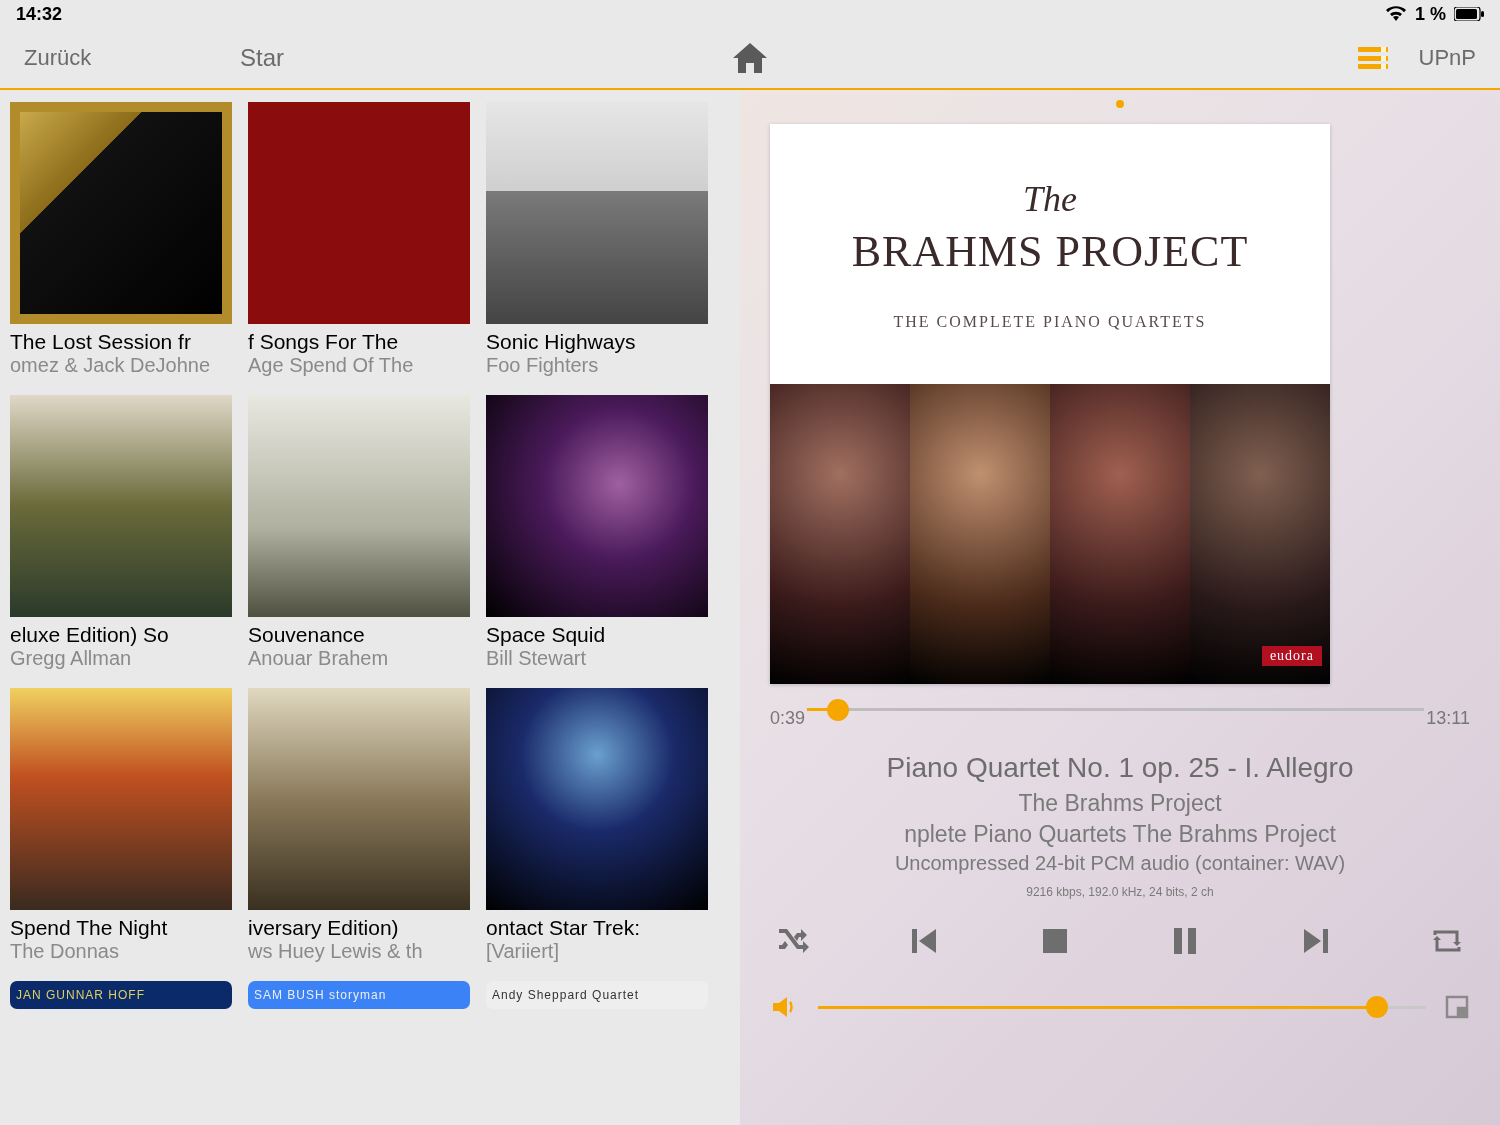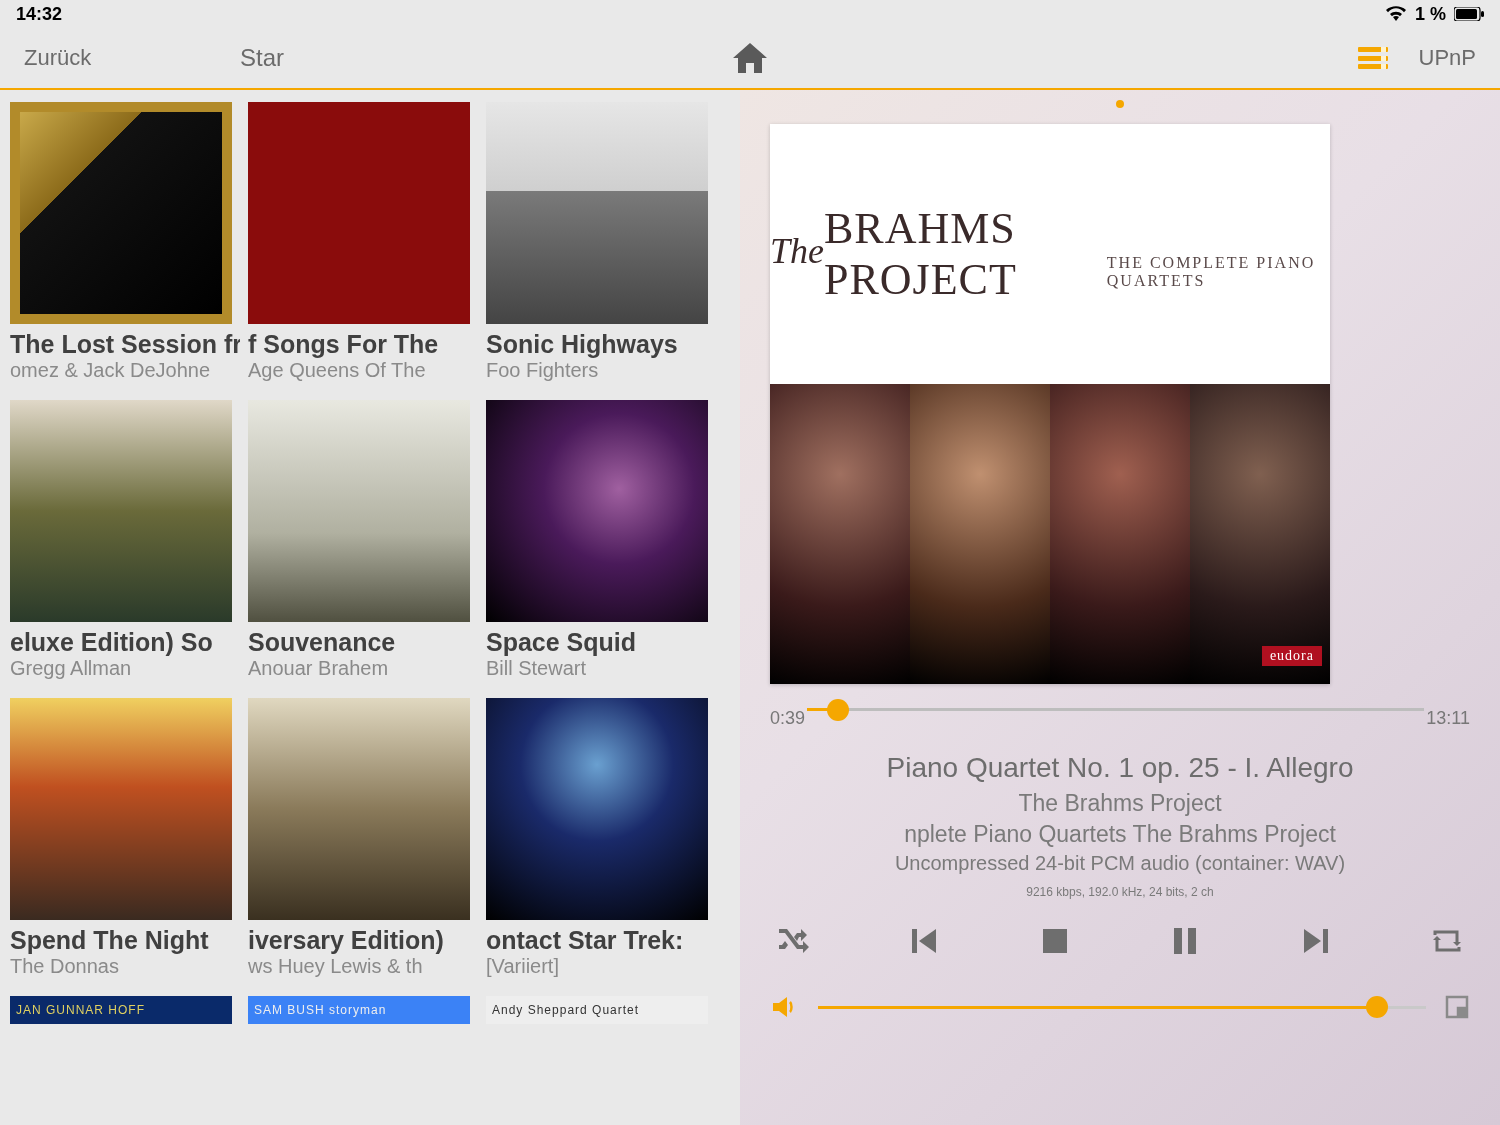--- a/index.html
+++ b/index.html
@@ -20,44 +20,44 @@
   .accent-line { height: 2px; background: #f5a700; }
 
   .main { display: flex; height: calc(1125px - 28px - 60px - 2px); }
 
   
   .album-pane { width: 740px; padding: 12px 10px 0 10px; overflow: hidden; }
   .album-grid { display: grid; grid-template-columns: repeat(3, 230px); gap: 18px 8px; }
   .album-item { width: 230px; }
   .album-art { width: 222px; height: 222px; background: #333; position: relative; overflow: hidden; }
   .album-info { padding-top: 6px; }
-  .album-title { font-size: 25px; font-weight: 700; color: #404040; white-space: nowrap; overflow: hidden; }
+  .album-title { font-size: 21px; font-weight: 400; color: #000000; white-space: nowrap; overflow: hidden; }
   .album-artist { font-size: 20px; color: #8a8a8a; white-space: nowrap; overflow: hidden; }
   .album-row4 { display: grid; grid-template-columns: repeat(3, 230px); gap: 8px; margin-top: 18px; }
-  .album-art-strip { width: 222px; height: 28px; background: #222; color: #ddd; font-size: 12px; display: flex; align-items: center; padding: 0 6px; letter-spacing: 1px; }
+  .album-art-strip { width: 222px; height: 28px; background: #222; color: #ddd; font-size: 12px; display: flex; align-items: center; padding: 0 6px; letter-spacing: 1px; border-radius: 7px; }
 
   
   .art0 { background: linear-gradient(135deg,#c9a94a 0%, #8c6b1a 30%, #111 30%, #000 100%); border: 10px solid #b28b2a; }
   .art1 { background: #8a0c0c; }
   .art2 { background: linear-gradient(#e6e6e6 0%, #cfcfcf 40%, #7a7a7a 40%, #444 100%); }
   .art3 { background: linear-gradient(#e0d8c8 0%, #6a6a3a 50%, #2a3a2a 100%); }
   .art4 { background: linear-gradient(#e8e8e0 0%, #b0b0a0 60%, #505040 100%); }
   .art5 { background: radial-gradient(circle at 60% 40%, #a060a0 0%, #4a1a5a 40%, #000 100%); }
   .art6 { background: linear-gradient(#f0d060 0%, #c05020 40%, #3a2a20 100%); }
   .art7 { background: linear-gradient(#e0d8c0 0%, #8a7a5a 50%, #3a3020 100%); }
   .art8 { background: radial-gradient(circle at 50% 30%, #6aa0d0 0%, #1a2a6a 40%, #000 100%); }
   .strip0 { background: #0a2a6a; color: #e0d060; }
   .strip1 { background: #3b82f6; color: #eee; }
   .strip2 { background: #eee; color: #333; }
 
   
   .player-pane { flex: 1; position: relative; background: linear-gradient(135deg, #efe6e3 0%, #e8dfe6 40%, #d6c9d6 100%); overflow: hidden; }
   .dot-indicator { position: absolute; top: 10px; left: 50%; transform: translateX(-50%); width: 8px; height: 8px; border-radius: 50%; background: #f5a700; }
   .cover { position: absolute; top: 34px; left: 30px; width: 560px; height: 560px; background: #fff; box-shadow: 0 1px 4px rgba(0,0,0,.2); overflow: hidden; }
-  .cover-top { height: 260px; display: flex; flex-direction: row; align-items: center; justify-content: center; font-family: Georgia, 'Times New Roman', serif; color: #3a2a2a; }
+  .cover-top { height: 260px; display: flex; flex-direction: column; align-items: center; justify-content: center; font-family: Georgia, 'Times New Roman', serif; color: #3a2a2a; }
   .cover-the { font-style: italic; font-size: 36px; margin-bottom: 6px; }
   .cover-title { font-size: 44px; letter-spacing: 1px; font-weight: 500; }
   .cover-sub { font-size: 16px; letter-spacing: 2px; margin-top: 36px; color: #5a4a4a; }
   .cover-strip { height: 300px; display: grid; grid-template-columns: repeat(4, 1fr); }
   .cover-strip div { background: #2a1a1a; position: relative; }
   .cover-strip div:nth-child(1) { background: radial-gradient(circle at 50% 30%, #a07060 0%, #3a1a1a 60%, #000 100%); }
   .cover-strip div:nth-child(2) { background: radial-gradient(circle at 50% 30%, #c09070 0%, #4a2a1a 60%, #000 100%); }
   .cover-strip div:nth-child(3) { background: radial-gradient(circle at 50% 30%, #a06050 0%, #3a1a1a 60%, #000 100%); }
   .cover-strip div:nth-child(4) { background: radial-gradient(circle at 50% 30%, #806050 0%, #2a1a1a 60%, #000 100%); }
   .eudora-badge { position: absolute; bottom: 18px; right: 8px; background: #b01020; color: #fff; font-size: 14px; padding: 2px 8px; font-family: Georgia, serif; letter-spacing: 1px; }
@@ -135,21 +135,21 @@
         <div class="album-art art0"></div>
         <div class="album-info">
           <div class="album-title">The Lost Session fr</div>
           <div class="album-artist">omez &amp; Jack DeJohne</div>
         </div>
       </div>
       <div class="album-item">
         <div class="album-art art1"></div>
         <div class="album-info">
           <div class="album-title">f      Songs For The</div>
-          <div class="album-artist">Age      Queens Of The</div>
+          <div class="album-artist">Age      Spend Of The</div>
         </div>
       </div>
       <div class="album-item">
         <div class="album-art art2"></div>
         <div class="album-info">
           <div class="album-title">Sonic Highways</div>
           <div class="album-artist">Foo Fighters</div>
         </div>
       </div>
       <div class="album-item">

